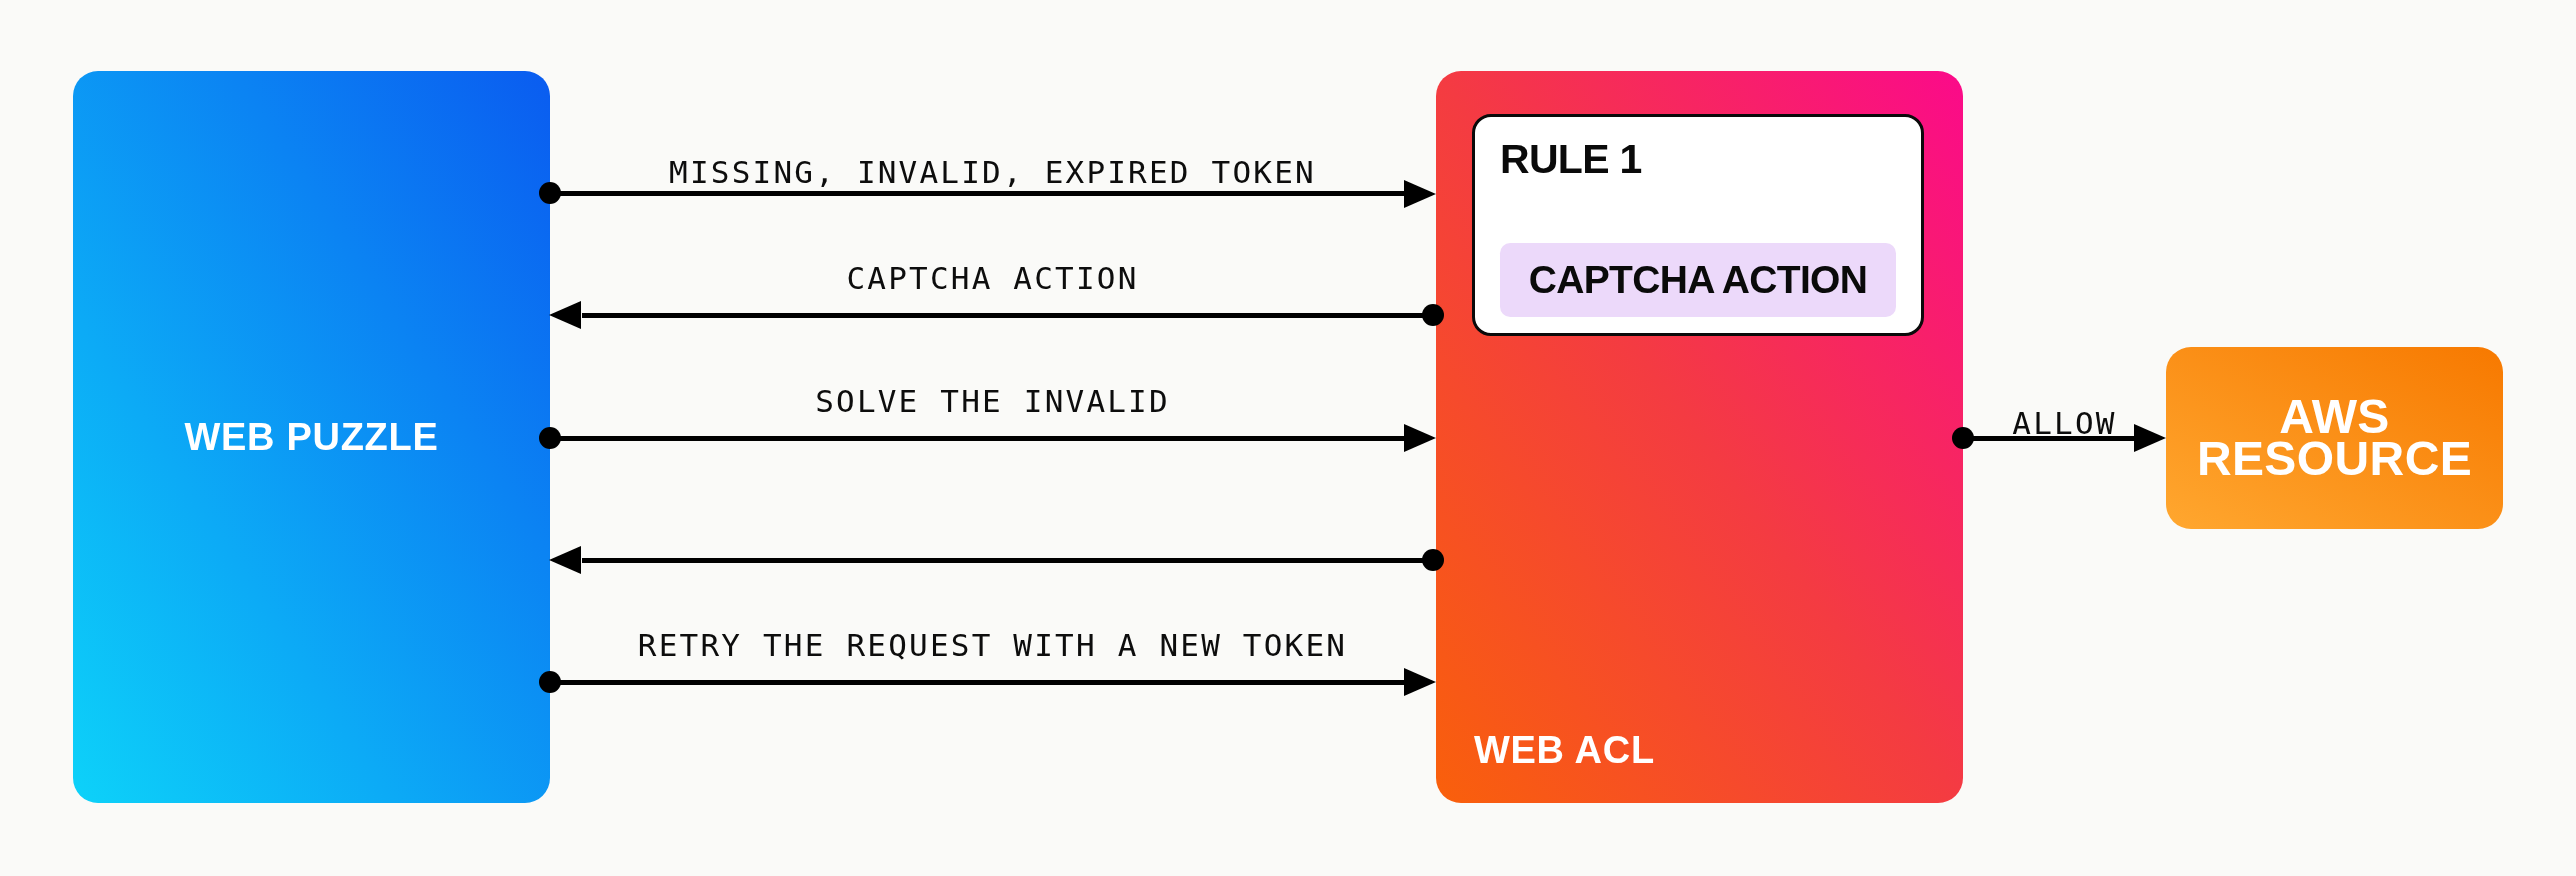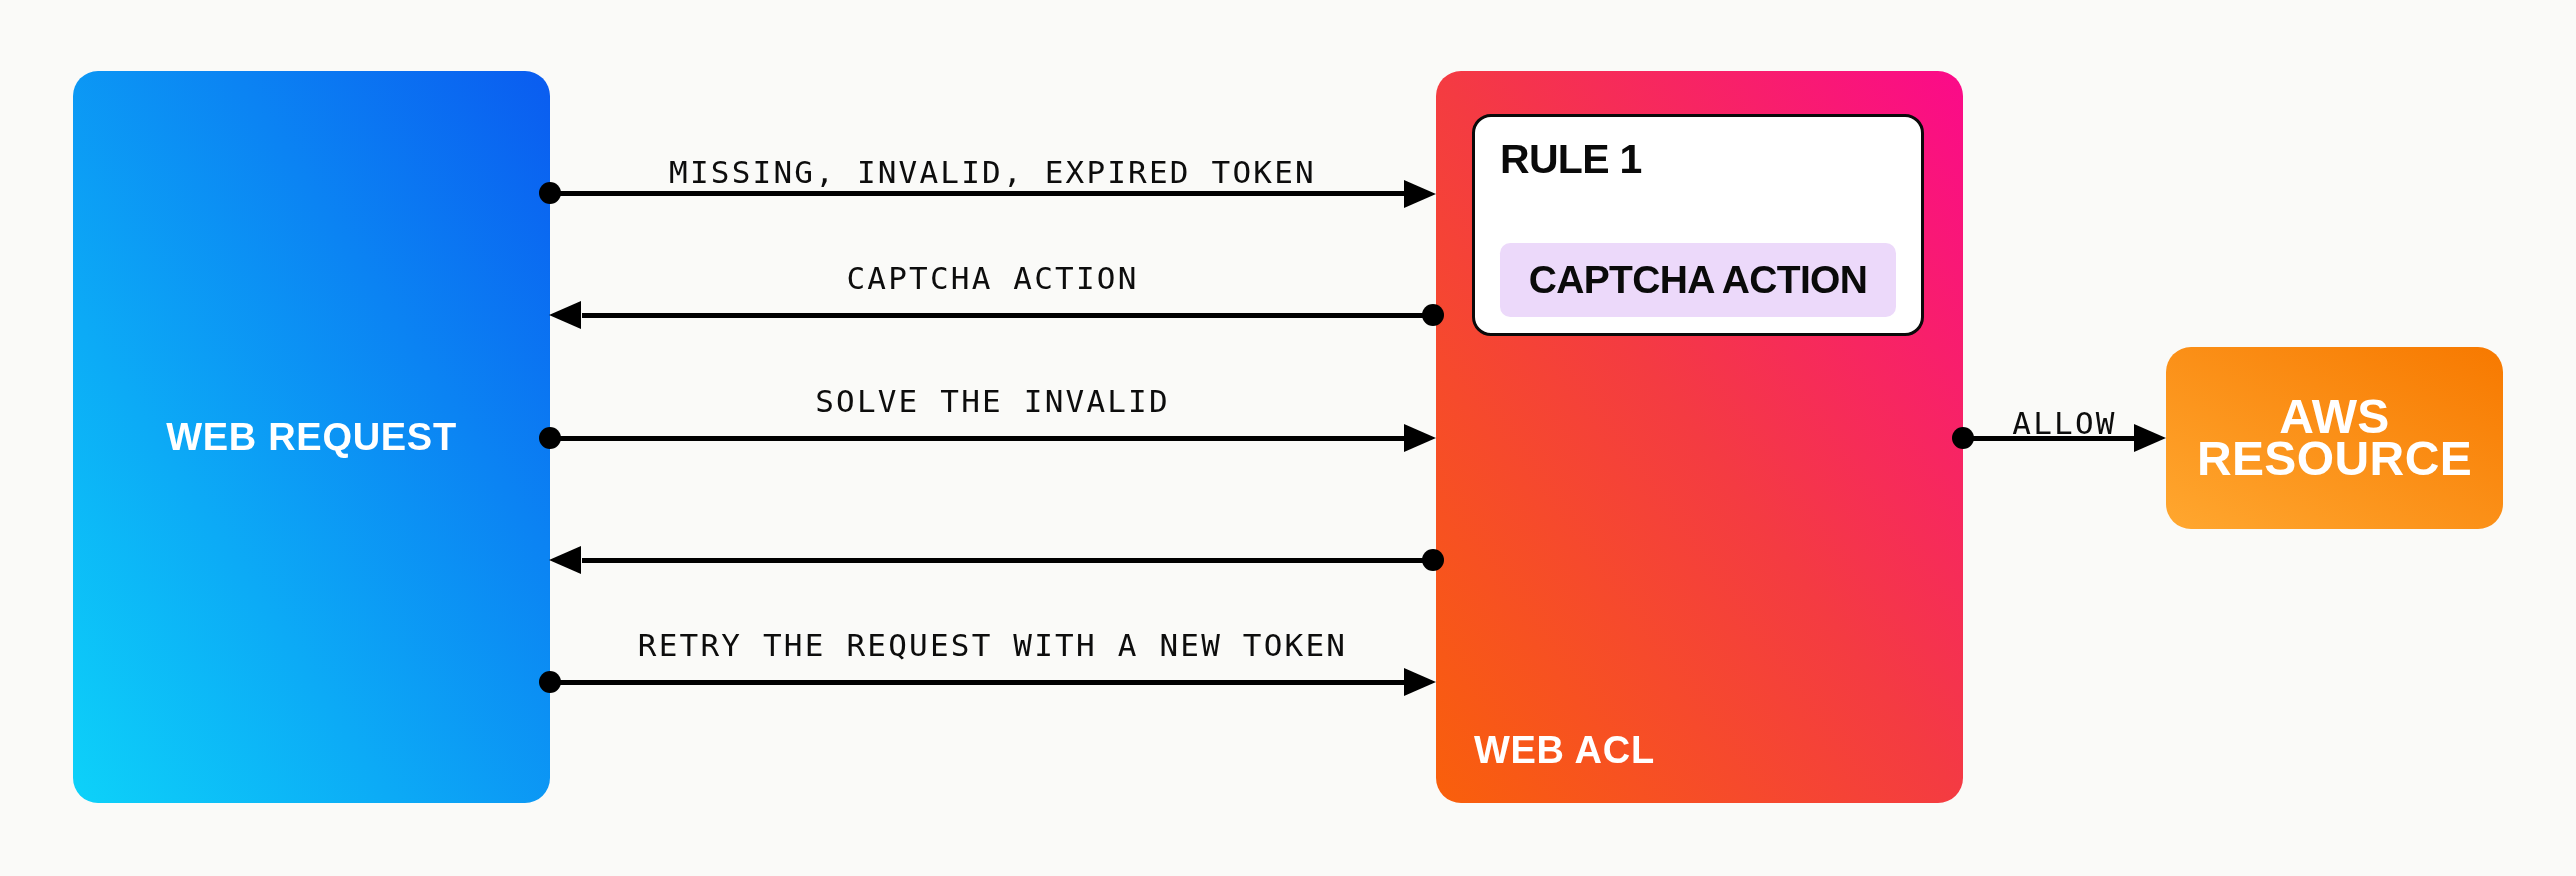--- a/index.html
+++ b/index.html
@@ -45,21 +45,21 @@
     font-family:"DejaVu Sans Mono",monospace;font-size:31px;letter-spacing:2.2px;color:#0d0d0d;white-space:nowrap;
   }
   .allow-label{left:1963px;width:203px;margin-top:22px;}
 </style>
 </head>
 <body>
 
 <div class="canvas">
 
   <div class="node web-request" style="background: linear-gradient(to left bottom, rgb(10, 92, 240), rgb(13, 210, 249));">
-    <div class="node-label">WEB REQUEST</div>
+    <div class="node-label">WEB PUZZLE</div>
   </div>
 
   <div class="node web-acl" style="background: linear-gradient(to left bottom, rgb(251, 10, 138), rgb(244, 59, 66), rgb(249, 96, 11));">
     <div class="rule-card">
       <div class="rule-title">RULE 1</div>
       <div class="action-badge" style="background: rgb(236, 217, 250);">
         <div class="action-label">CAPTCHA ACTION</div>
       </div>
     </div>
     <div class="node-label web-acl-label">WEB ACL</div>

